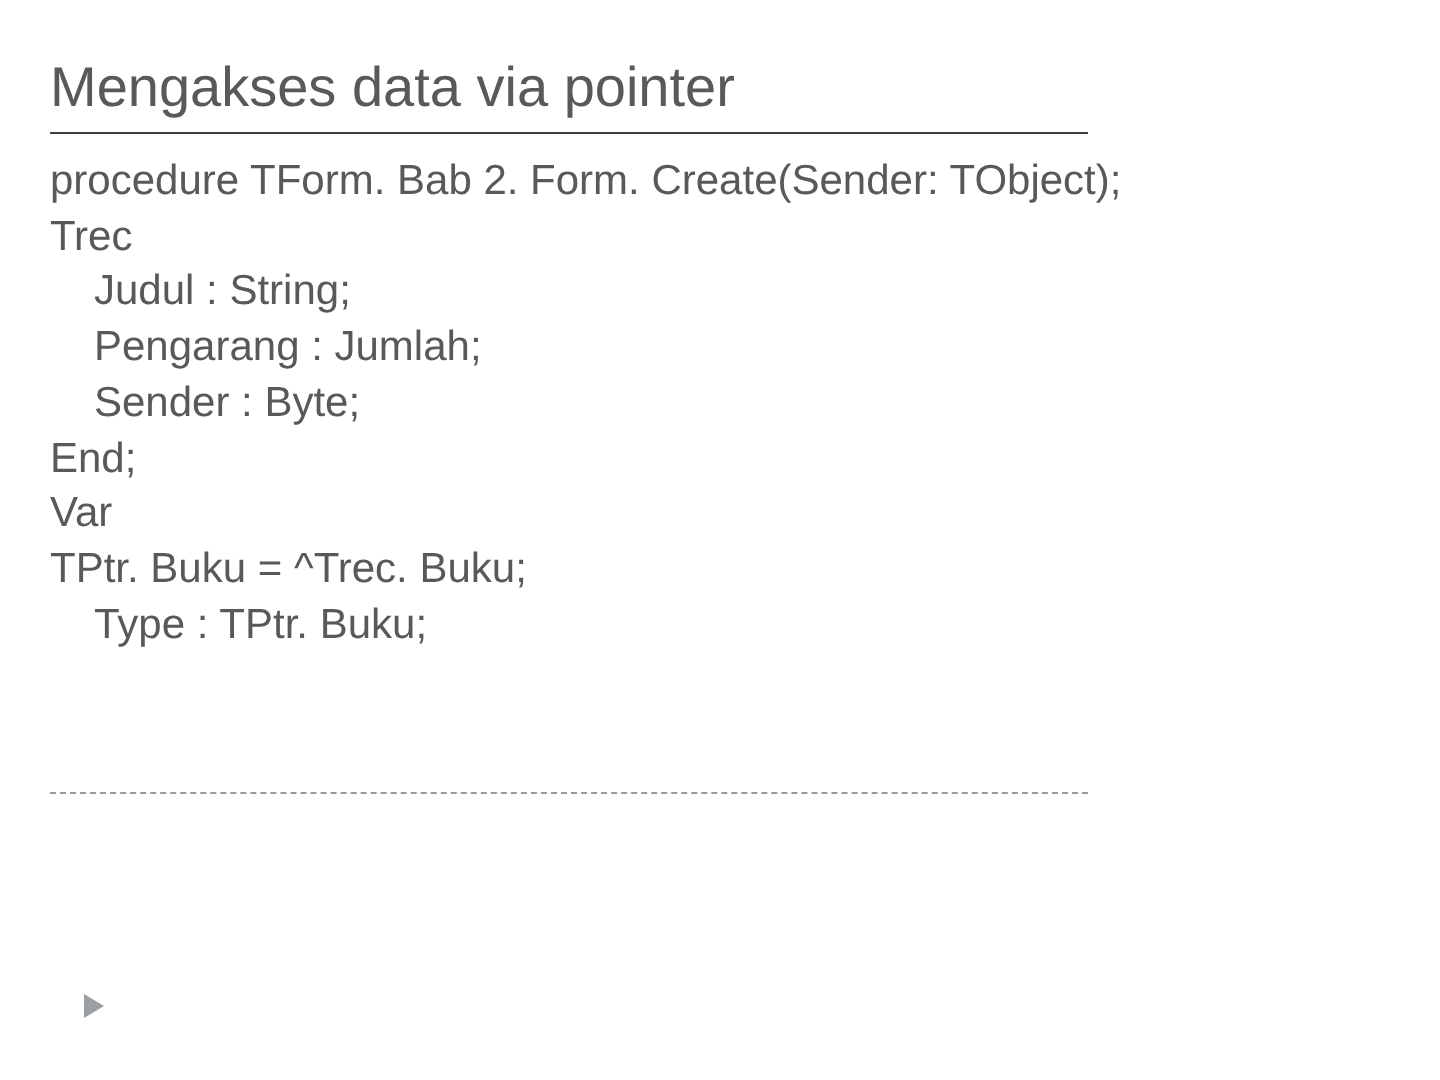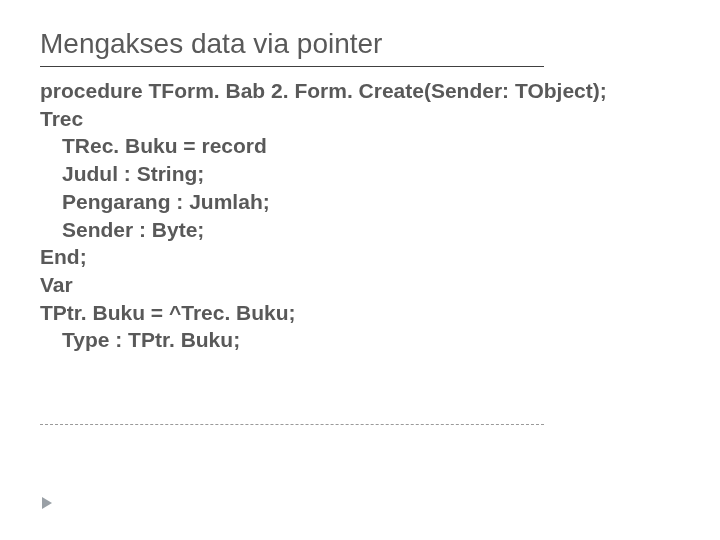--- a/index.html
+++ b/index.html
@@ -1,37 +1,36 @@
 <!DOCTYPE html>
 <html><head>
 <meta charset="utf-8">
 <style>
   * { margin: 0; padding: 0; box-sizing: border-box; }
   html, body { width: 720px; height: 540px; background: #ffffff; font-family: Arial, Helvetica, sans-serif; }
   .slide {
     width: 584px;
     height: 540px;
-    padding: 28px 40px 0 40px;
+    padding: 28px 40px 0 25px;
     position: relative;
     border-radius: 20px;
   }
   .title {
     font-size: 28px;
     color: #595959;
     font-weight: 400;
     padding-bottom: 6px;
     border-bottom: 1px solid #404040;
     letter-spacing: 0px;
   }
   .body {
     margin-top: 10px;
     font-size: 21px;
     color: #595959;
     line-height: 1.32;
-    font-weight: bold;
   }
   .body .line { white-space: pre; }
   .indent1 { padding-left: 22px; }
   .indent0 { padding-left: 0; }
   .indent05 { padding-left: 10px; }
   .dashed {
     border: none;
     border-top: 1px dashed #9a9a9a;
     margin-top: 70px;
   }
@@ -44,21 +43,20 @@
 </style>
 </head>
 <body>
 
 <div class="slide">
   <h1 class="title">Mengakses data via pointer</h1>
 
   <div class="body">
     <div class="line indent0">procedure TForm. Bab 2. Form. Create(Sender: TObject);</div>
     <div class="line indent0">Trec</div>
-    <div class="line indent1">TRec. Buku = record</div>
     <div class="line indent1">Judul : String;</div>
     <div class="line indent1">Pengarang : Jumlah;</div>
     <div class="line indent1">Sender : Byte;</div>
     <div class="line indent0">End;</div>
     <div class="line indent0">Var</div>
     <div class="line indent0">TPtr. Buku = ^Trec. Buku;</div>
     <div class="line indent1">Type : TPtr. Buku;</div>
   </div>
 
   <hr class="dashed">

